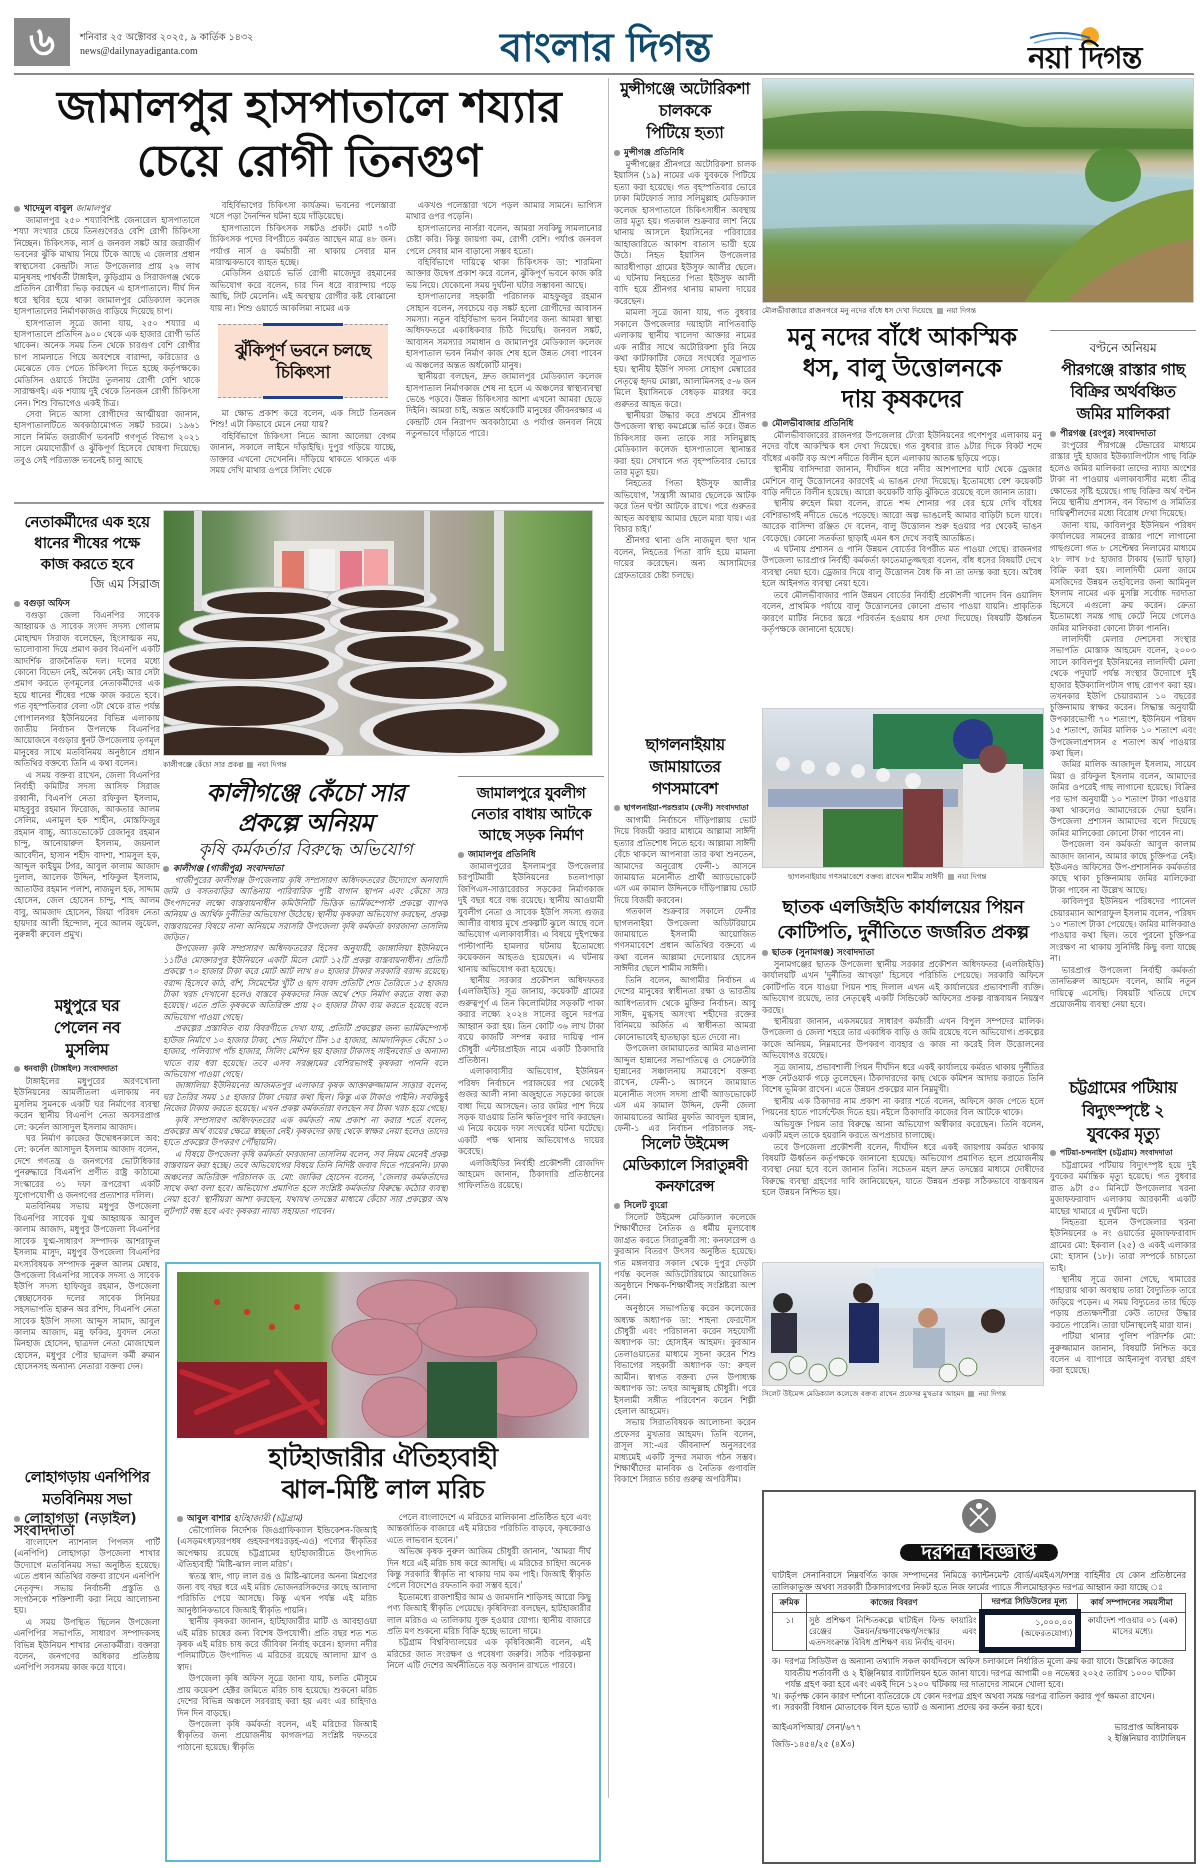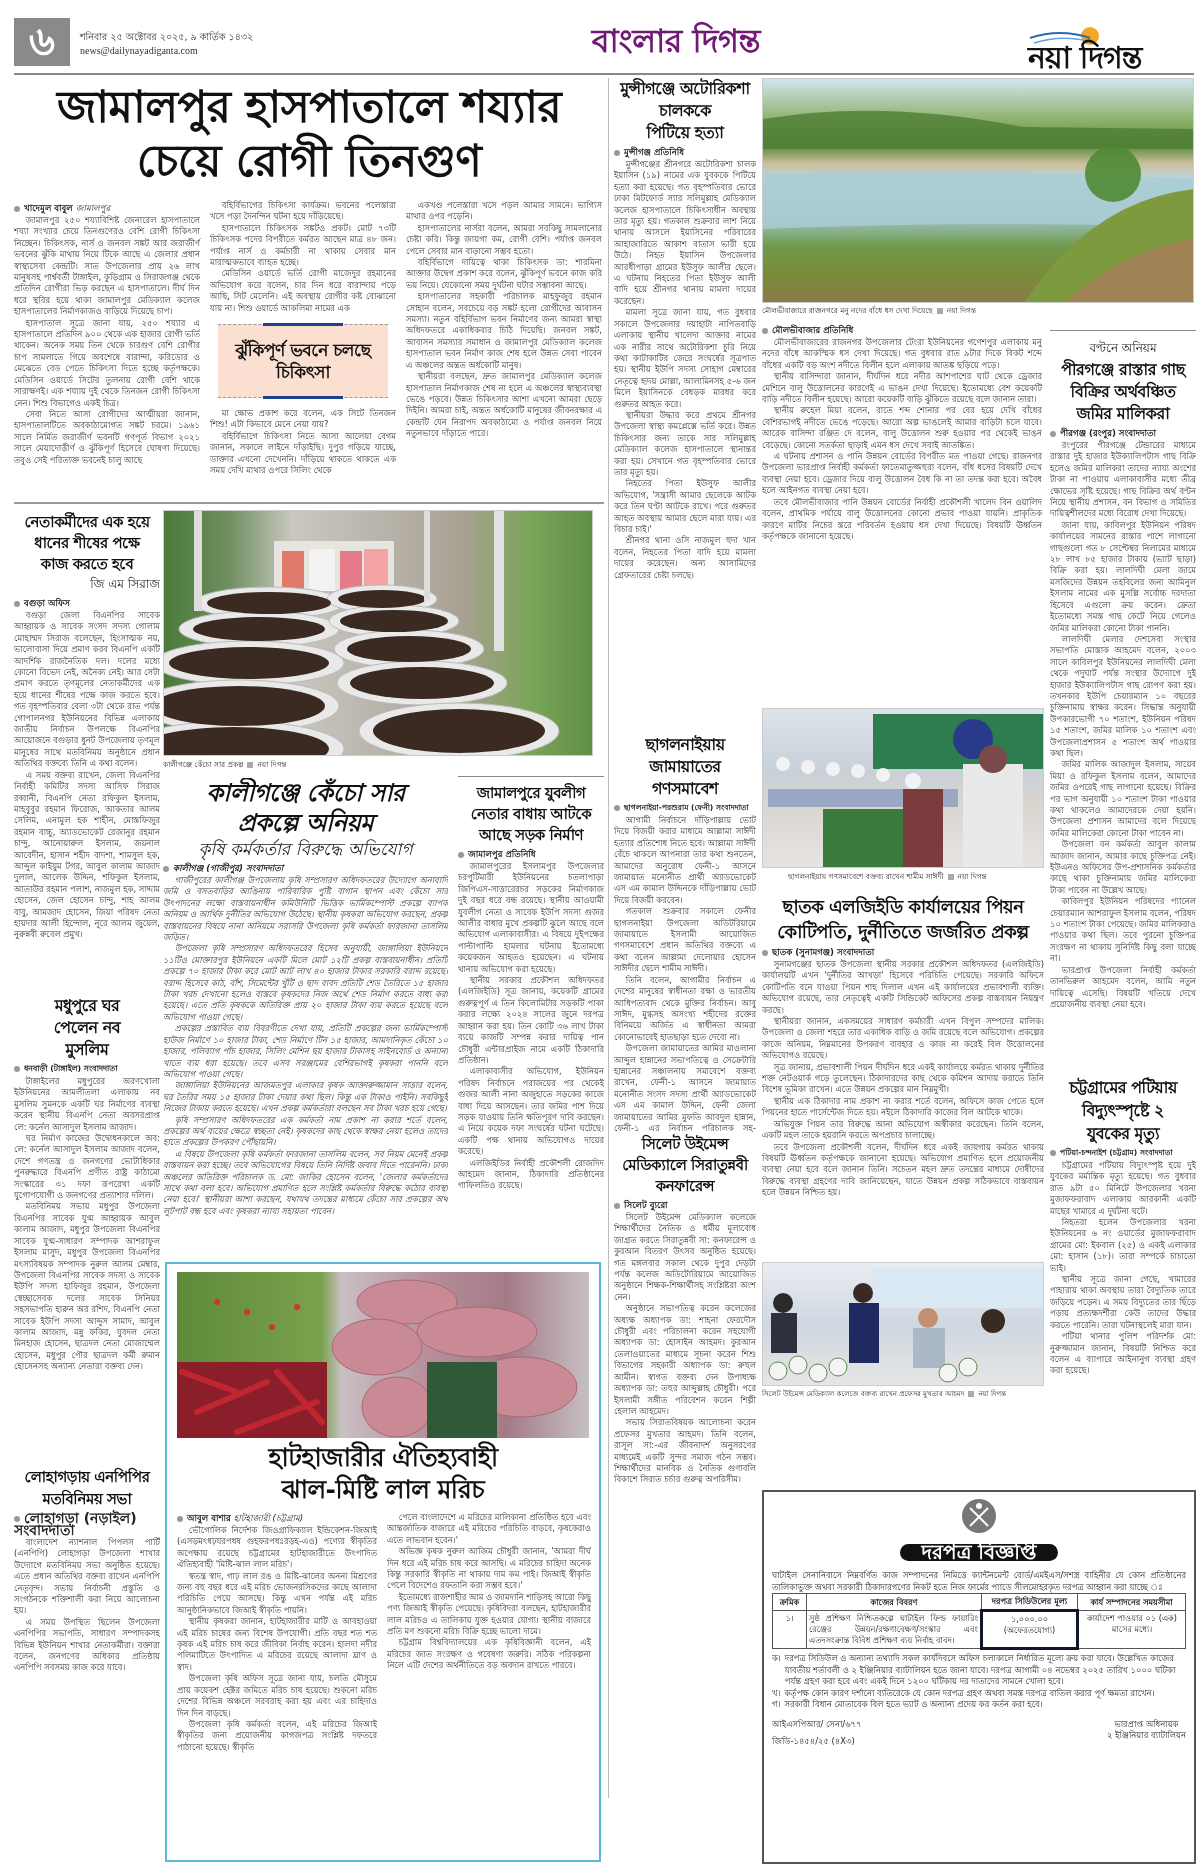--- a/index.html
+++ b/index.html
@@ -17,21 +17,21 @@
   .rule{position:absolute;background:#888;height:2px}
   .vrule{position:absolute;background:#bbb;width:1px}
   .photo{position:absolute;overflow:hidden;border:1px solid #ccc}
 </style>
 </head>
 <body>
 
 <div class="abs" style="left:14px;top:18px;width:56px;height:48px;background:#8a8a8a;color:#fff;font-size:40px;font-weight:bold;text-align:center;line-height:46px;">৬</div>
 <div class="abs" style="left:80px;top:30px;font-size:9.5px;color:#333;">শনিবার ২৫ অক্টোবর ২০২৫, ৯ কার্তিক ১৪৩২</div>
 <div class="abs" style="left:80px;top:45px;font-size:10px;color:#333;font-family:'Liberation Serif',serif;">news@dailynayadiganta.com</div>
-<div class="abs" style="left:500px;top:16px;width:260px;text-align:right;font-size:32px;font-weight:bold;color:#701a75;letter-spacing:-0.5px;">বাংলার দিগন্ত</div>
+<div class="abs" style="left:500px;top:16px;width:260px;text-align:left;font-size:40px;font-weight:bold;color:#0c4a6e;letter-spacing:-0.5px;">বাংলার দিগন্ত</div>
 <div class="abs" style="left:1020px;top:20px;width:175px;height:48px;">
   <svg width="175" height="48" viewBox="0 0 175 48" style="position:absolute;left:0;top:0">
     <circle cx="70" cy="16" r="9" fill="#f5a623"></circle>
     <path d="M10 18 Q40 8 70 18" stroke="#2b6cb0" stroke-width="2" fill="none"></path>
     <path d="M14 23 Q42 14 72 22" stroke="#63a4e0" stroke-width="1.5" fill="none"></path>
   </svg>
   <div style="position:absolute;left:8px;top:14px;font-size:30px;font-weight:bold;color:#111;letter-spacing:-1px;">নয়া দিগন্ত</div>
 </div>
 <div class="rule" style="left:14px;top:73px;width:1180px;"></div>
 
@@ -96,20 +96,25 @@
   <svg width="432" height="225" viewBox="0 0 432 225">
     <path d="M0 40 Q120 20 260 48 L432 50 L432 70 L0 70Z" fill="#4e7d33" opacity="0.8"></path>
     <path d="M0 95 Q200 88 432 100 L432 150 Q260 140 0 150Z" fill="#a9cdd3" opacity="0.85"></path>
     <path d="M260 225 Q330 120 432 110 L432 225Z" fill="#7e9a3e"></path>
     <path d="M300 225 Q360 170 432 160 L432 225Z" fill="#a08455"></path>
     <circle cx="350" cy="95" r="28" fill="#4f8a34" opacity="0.9"></circle>
   </svg>
 </div>
 <div class="abs caption" style="left:762px;top:306px;width:432px;"><span>মৌলভীবাজারে রাজনগরে মনু নদের বাঁধে ধস দেখা দিয়েছে</span><span class="sq"></span><span>নয়া দিগন্ত</span></div>
 <div class="abs" style="left:762px;top:322px;width:280px;height:385px;overflow:hidden;">
+  <div class="hl" style="font-size:24px;line-height:31px;">
+    <div>মনু নদের বাঁধে আকস্মিক</div>
+      <div>ধস, বালু উত্তোলনকে</div>
+      <div>দায় কৃষকদের</div>
+  </div>
   <div class="byline"><span class="dot"></span><span>মৌলভীবাজার প্রতিনিধি</span></div>
   <div class="body-text">
     <p>মৌলভীবাজারের রাজনগর উপজেলার টেংরা ইউনিয়নের গণেশপুর এলাকায় মনু নদের বাঁধে আকস্মিক ধস দেখা দিয়েছে। গত বুধবার রাত ৯টার দিকে বিকট শব্দে বাঁধের একটি বড় অংশ নদীতে বিলীন হলে এলাকায় আতঙ্ক ছড়িয়ে পড়ে।</p>
       <p>স্থানীয় বাসিন্দারা জানান, দীর্ঘদিন ধরে নদীর আশপাশের ঘাট থেকে ড্রেজার মেশিনে বালু উত্তোলনের কারণেই এ ভাঙন দেখা দিয়েছে। ইতোমধ্যে বেশ কয়েকটি বাড়ি নদীতে বিলীন হয়েছে। আরো কয়েকটি বাড়ি ঝুঁকিতে রয়েছে বলে জানান তারা।</p>
       <p>স্থানীয় রুহেল মিয়া বলেন, রাতে শব্দ শোনার পর বের হয়ে দেখি বাঁধের বেশিরভাগই নদীতে ভেঙে পড়েছে। আরো অল্প ভাঙলেই আমার বাড়িটা চলে যাবে। আরেক বাসিন্দা রঞ্জিত দে বলেন, বালু উত্তোলন শুরু হওয়ার পর থেকেই ভাঙন বেড়েছে। কোনো সতর্কতা ছাড়াই এমন ধস দেখে সবাই আতঙ্কিত।</p>
       <p>এ ঘটনায় প্রশাসন ও পানি উন্নয়ন বোর্ডের বিপরীত মত পাওয়া গেছে। রাজনগর উপজেলা ভারপ্রাপ্ত নির্বাহী কর্মকর্তা ফাতেমাতুজ্জহুরা বলেন, বাঁধ ধসের বিষয়টি দেখে ব্যবস্থা নেয়া হবে। ড্রেজার দিয়ে বালু উত্তোলন বৈধ কি না তা তদন্ত করা হবে। অবৈধ হলে আইনগত ব্যবস্থা নেয়া হবে।</p>
       <p>তবে মৌলভীবাজার পানি উন্নয়ন বোর্ডের নির্বাহী প্রকৌশলী খালেদ বিন ওয়ালিদ বলেন, প্রাথমিক পর্যায়ে বালু উত্তোলনের কোনো প্রভাব পাওয়া যায়নি। প্রাকৃতিক কারণে মাটির নিচের স্তরে পরিবর্তন হওয়ায় ধস দেখা দিয়েছে। বিষয়টি ঊর্ধ্বতন কর্তৃপক্ষকে জানানো হয়েছে।</p>
   </div>
 </div>
 
@@ -416,21 +421,21 @@
       <th style="border:1px solid #555;padding:2px;width:34px">ক্রমিক</th>
       <th style="border:1px solid #555;padding:2px;">কাজের বিবরণ</th>
       <th style="border:1px solid #555;padding:2px;width:96px">দরপত্র সিডিউলের মূল্য</th>
       <th style="border:1px solid #555;padding:2px;width:108px">কার্য সম্পাদনের সময়সীমা</th>
     </tr>
       </thead>
     <tbody>
         <tr>
       <td style="border:1px solid #555;padding:2px;text-align:center;vertical-align:top">১।</td>
       <td style="border:1px solid #555;padding:2px;text-align:justify">সুষ্ঠ প্রশিক্ষণ নিশ্চিতকল্পে ঘাটাইল ফিল্ড ফায়ারিং রেঞ্জের উন্নয়ন/রক্ষণাবেক্ষণ/সংস্কার এবং এতদসংক্রান্ত বিবিধ প্রশিক্ষণ ব্যয় নির্বাহ বাবদ।</td>
-      <td style="border:3px solid #0f172a;padding:2px;text-align:center;vertical-align:top">১,০০০.০০ (অফেরতযোগ্য)</td>
+      <td style="border:6px solid #0f172a;padding:2px;text-align:right;vertical-align:top">১,০০০.০০ (অফেরতযোগ্য)</td>
       <td style="border:1px solid #555;padding:2px;text-align:center;vertical-align:top">কার্যাদেশ পাওয়ার ০১ (এক) মাসের মধ্যে।</td>
     </tr>
       </tbody>
   </table>
   <div style="margin-top:3px;">
     <div style="display:flex;gap:4px">
         <span>ক।</span>
         <span>দরপত্র সিডিউল ও অন্যান্য তথ্যাদি সকল কার্যদিবসে অফিস চলাকালে নির্ধারিত মূল্যে ক্রয় করা যাবে। উল্লেখিত কাজের যাবতীয় শর্তাবলী ও ২ ইঞ্জিনিয়ার ব্যাটালিয়ন হতে জানা যাবে। দরপত্র আগামী ০৪ নভেম্বর ২০২৫ তারিখ ১০০০ ঘটিকা পর্যন্ত গ্রহণ করা হবে এবং একই দিনে ১২০০ ঘটিকায় দর দাতাদের সামনে খোলা হবে।</span>
       </div>
     <div style="display:flex;gap:4px">

